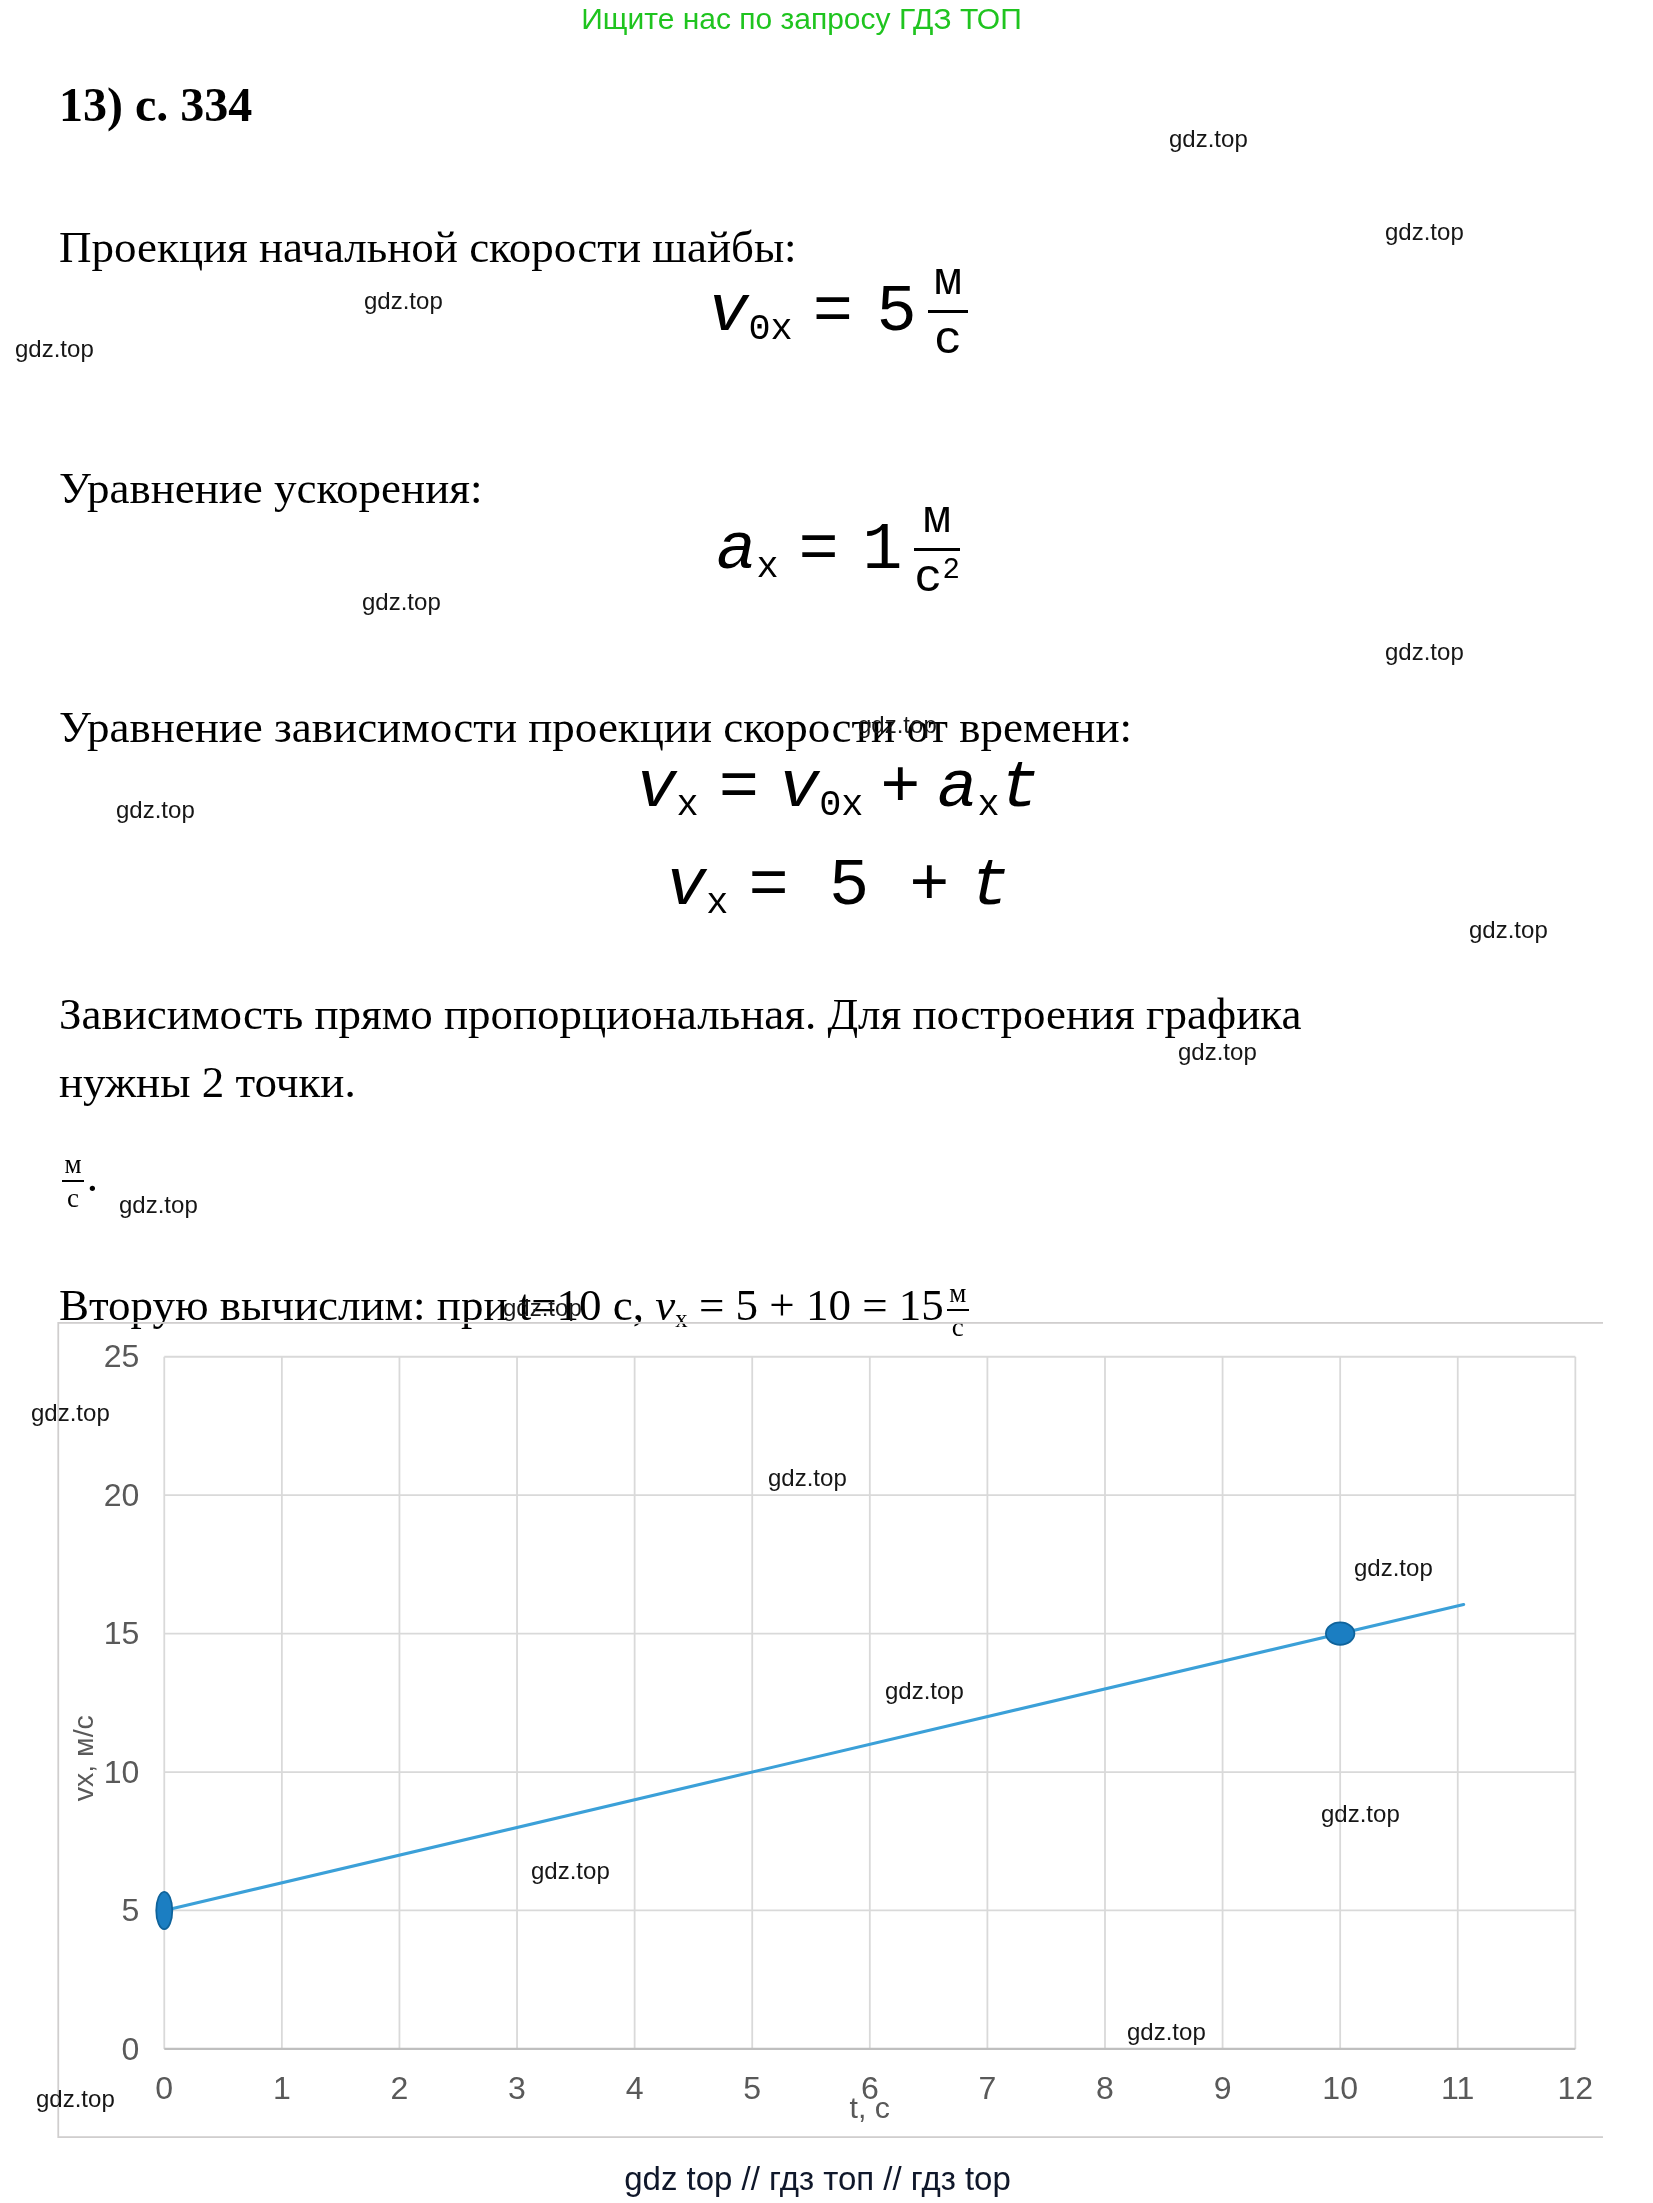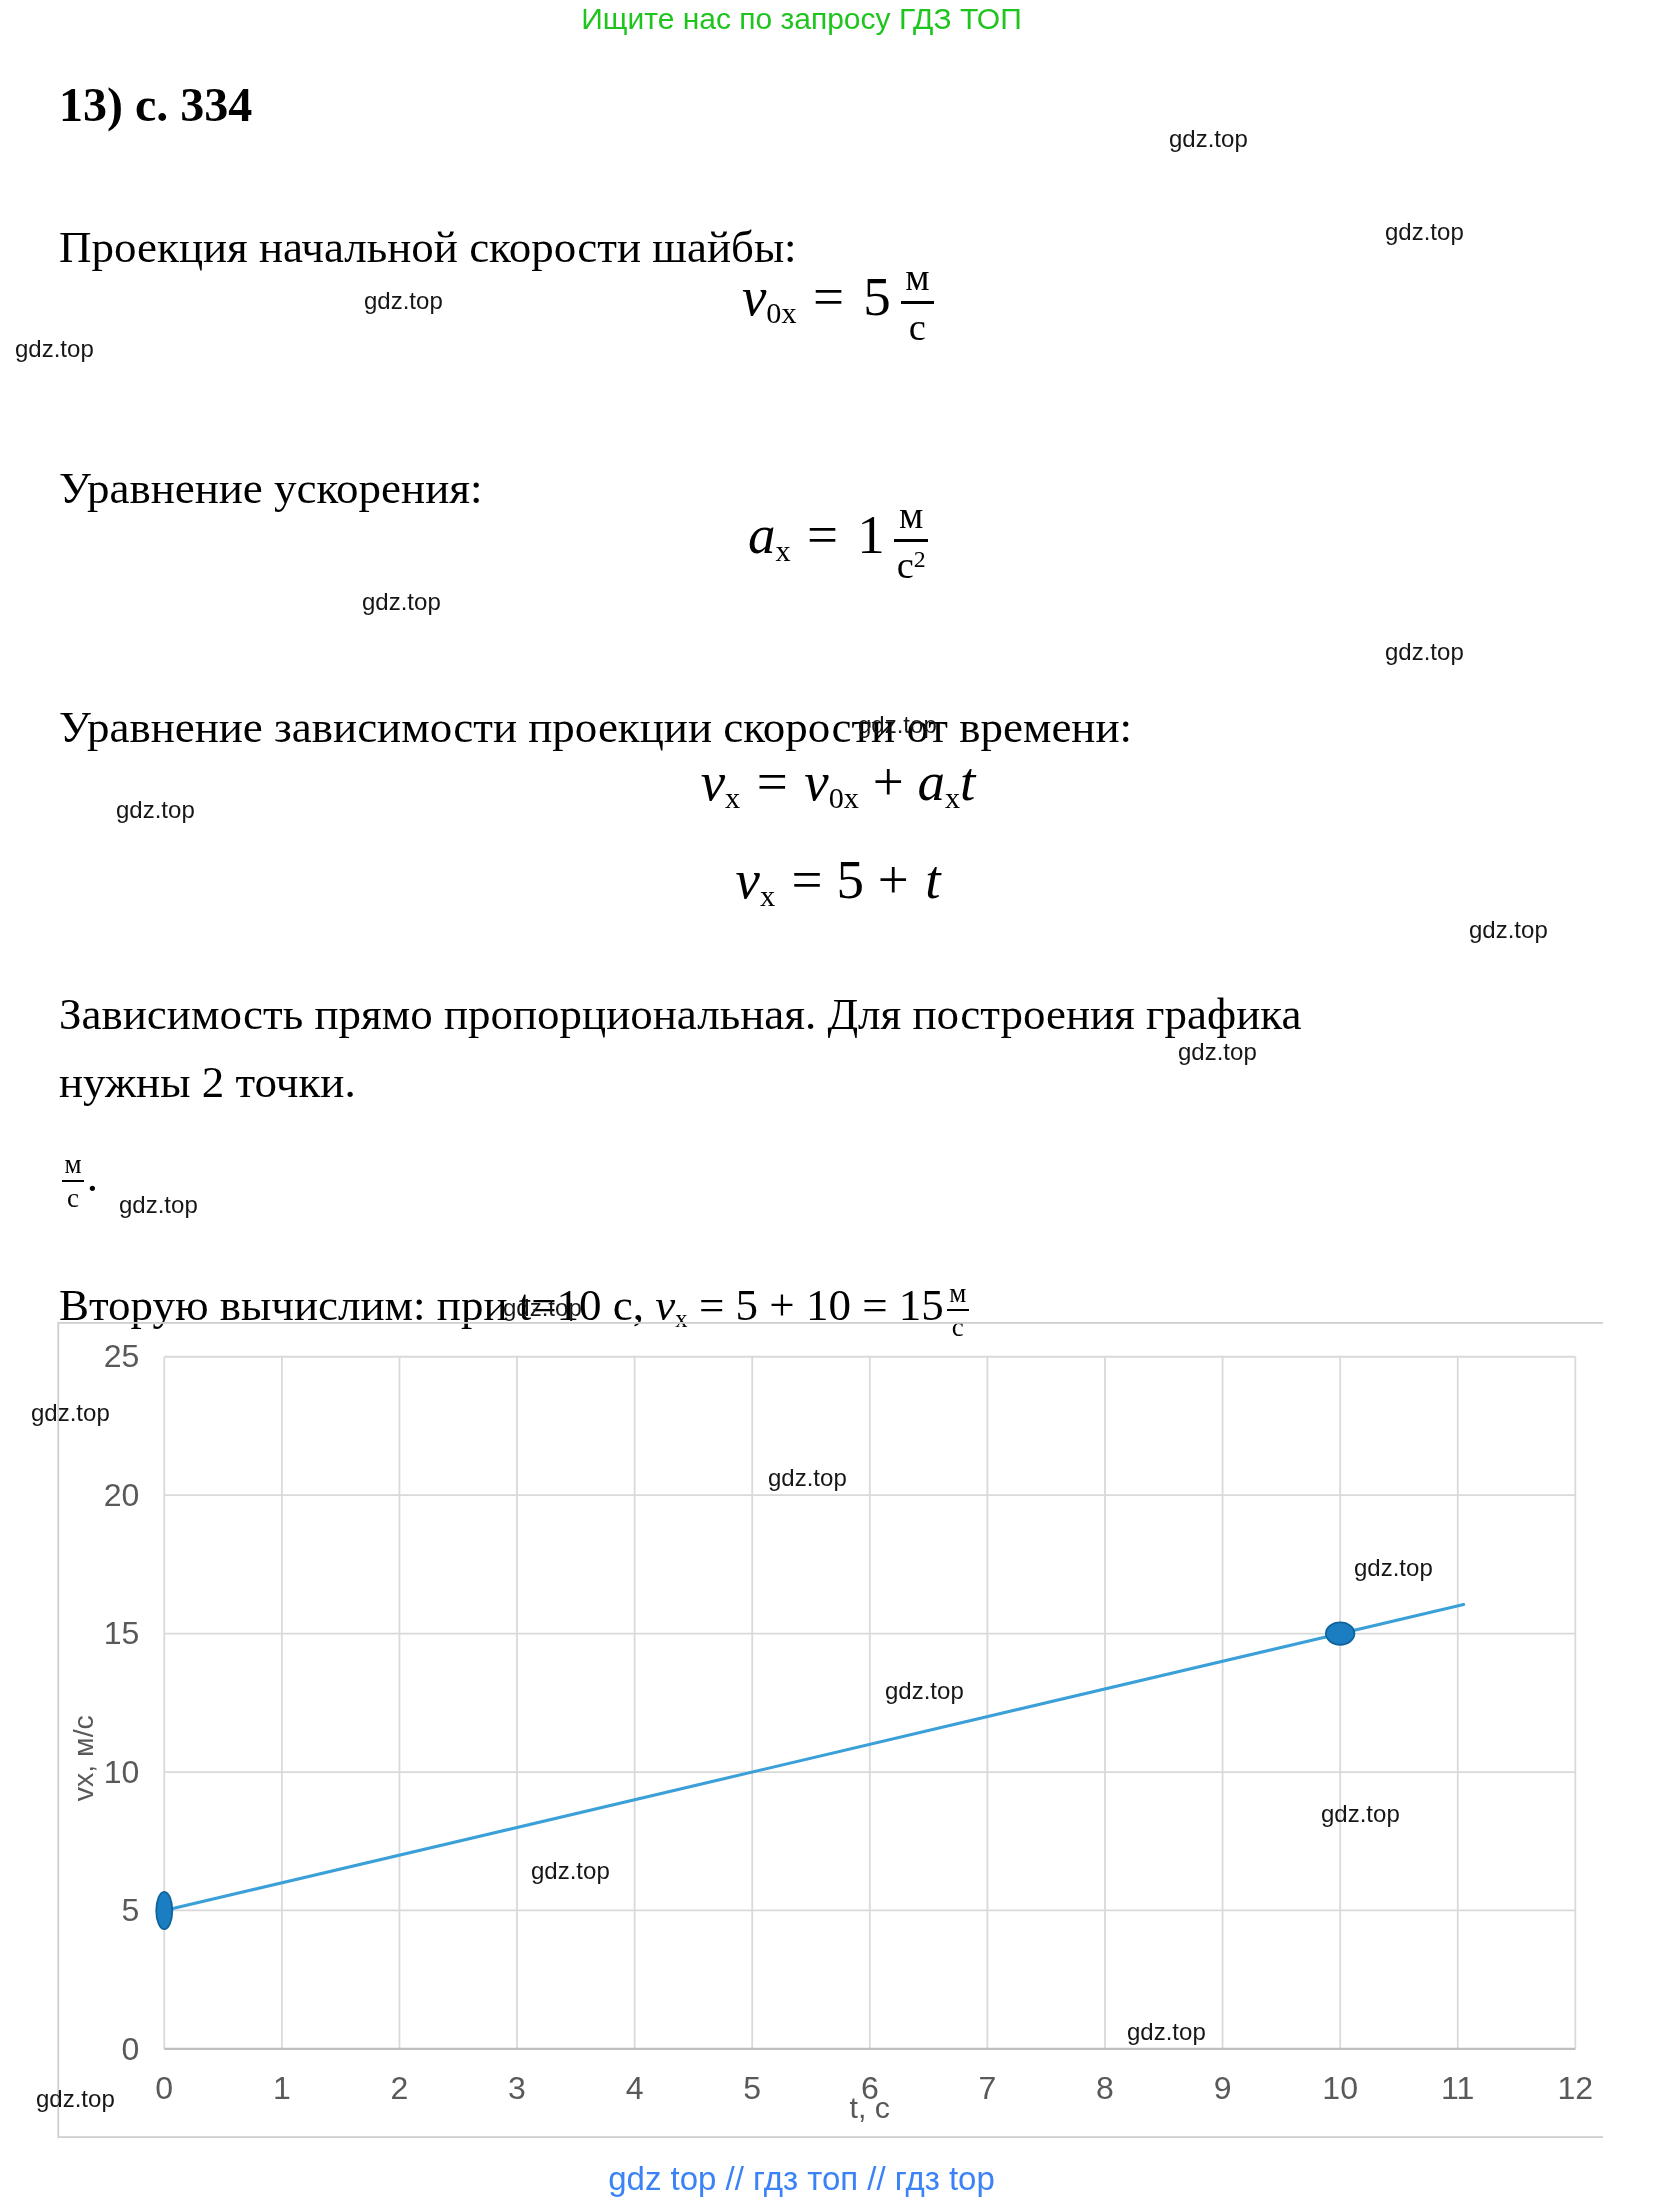--- a/index.html
+++ b/index.html
@@ -2,21 +2,21 @@
 <html style="font-size:14.3px"><head>
 <meta charset="utf-8">
 <style>
   html,body{margin:0;padding:0;background:#ffffff;}
   .page{position:relative;width:1603px;height:2204px;background:#fff;overflow:hidden;
         font-family:"Liberation Serif", serif;color:#000;}
   .promo{position:absolute;top:1.8px;left:0;width:100%;text-align:center;
          font-family:"Liberation Sans", sans-serif;font-size:30px;}
   .heading{position:absolute;left:59px;top:77px;font-size:48px;font-weight:bold;margin:0;}
   .para{position:absolute;left:59px;font-size:45px;white-space:nowrap;}
-  .formula{position:absolute;left:36px;width:1604px;text-align:center;font-size:55px;white-space:nowrap;}
+  .formula{position:absolute;left:36px;width:1604px;text-align:center;font-size:67px;white-space:nowrap;font-family:Liberation Mono, monospace;}
   .mvar{font-style:italic;}
   .msub{font-size:0.55em;vertical-align:-0.25em;}
   .mrel{padding:0 0.30em;}
   .mtext{padding:0 0.05em;}
   .mplus{padding:0 0.25em;}
   .frac{display:inline-block;vertical-align:middle;text-align:center;
         font-size:0.70em;line-height:1.08;margin-left:0.18em;}
   .frac .fnum{display:block;border-bottom:3.6px solid #000;padding:0 0.12em 2.7px;}
   .frac .fden{display:block;padding-top:2.7px;}
   .frac sup{font-size:0.62em;vertical-align:0.45em;}
@@ -114,21 +114,21 @@
       <text x="1440" y="872" text-anchor="middle" fill="#595959" font-size="36" font-family="&quot;Liberation Sans&quot;, sans-serif">10</text>
       <text x="1572" y="872" text-anchor="middle" fill="#595959" font-size="36" font-family="&quot;Liberation Sans&quot;, sans-serif">11</text>
       <text x="1704" y="872" text-anchor="middle" fill="#595959" font-size="36" font-family="&quot;Liberation Sans&quot;, sans-serif">12</text>
       <text x="0" y="0" text-anchor="middle" fill="#595959" font-size="32" font-family="&quot;Liberation Sans&quot;, sans-serif" transform="translate(40,489.66) rotate(-90)">vx, м/с</text>
       <text x="912" y="894" text-anchor="middle" fill="#595959" font-size="34" font-family="&quot;Liberation Sans&quot;, sans-serif">t, с</text>
       <line x1="120" y1="660.6" x2="1578.6000000000001" y2="317.166" stroke="#3ba0d8" stroke-width="3.5" stroke-linecap="round"></line>
       <ellipse cx="120" cy="660.6" rx="9" ry="21" fill="#1b7ec2" stroke="#0f639b" stroke-width="2"></ellipse>
       <ellipse cx="1440" cy="349.8" rx="16" ry="12.5" fill="#1b7ec2" stroke="#0f639b" stroke-width="2"></ellipse>
     </svg>
 
-  <div class="footer" style="color: #3b82f6;">gdz top  //  гдз топ  //  гдз top</div>
+  <div class="footer" style="color: #0f172a; padding-left: 16px;">gdz top  //  гдз топ  //  гдз top</div>
 
 <span class="wm" style="left: 1169px; top: 125px;">gdz.top</span>
     <span class="wm" style="left: 1385px; top: 218px;">gdz.top</span>
     <span class="wm" style="left: 364px; top: 287px;">gdz.top</span>
     <span class="wm" style="left: 15px; top: 335px;">gdz.top</span>
     <span class="wm" style="left: 362px; top: 588px;">gdz.top</span>
     <span class="wm" style="left: 1385px; top: 638px;">gdz.top</span>
     <span class="wm" style="left: 858px; top: 711px;">gdz.top</span>
     <span class="wm" style="left: 116px; top: 796px;">gdz.top</span>
     <span class="wm" style="left: 1469px; top: 916px;">gdz.top</span>

